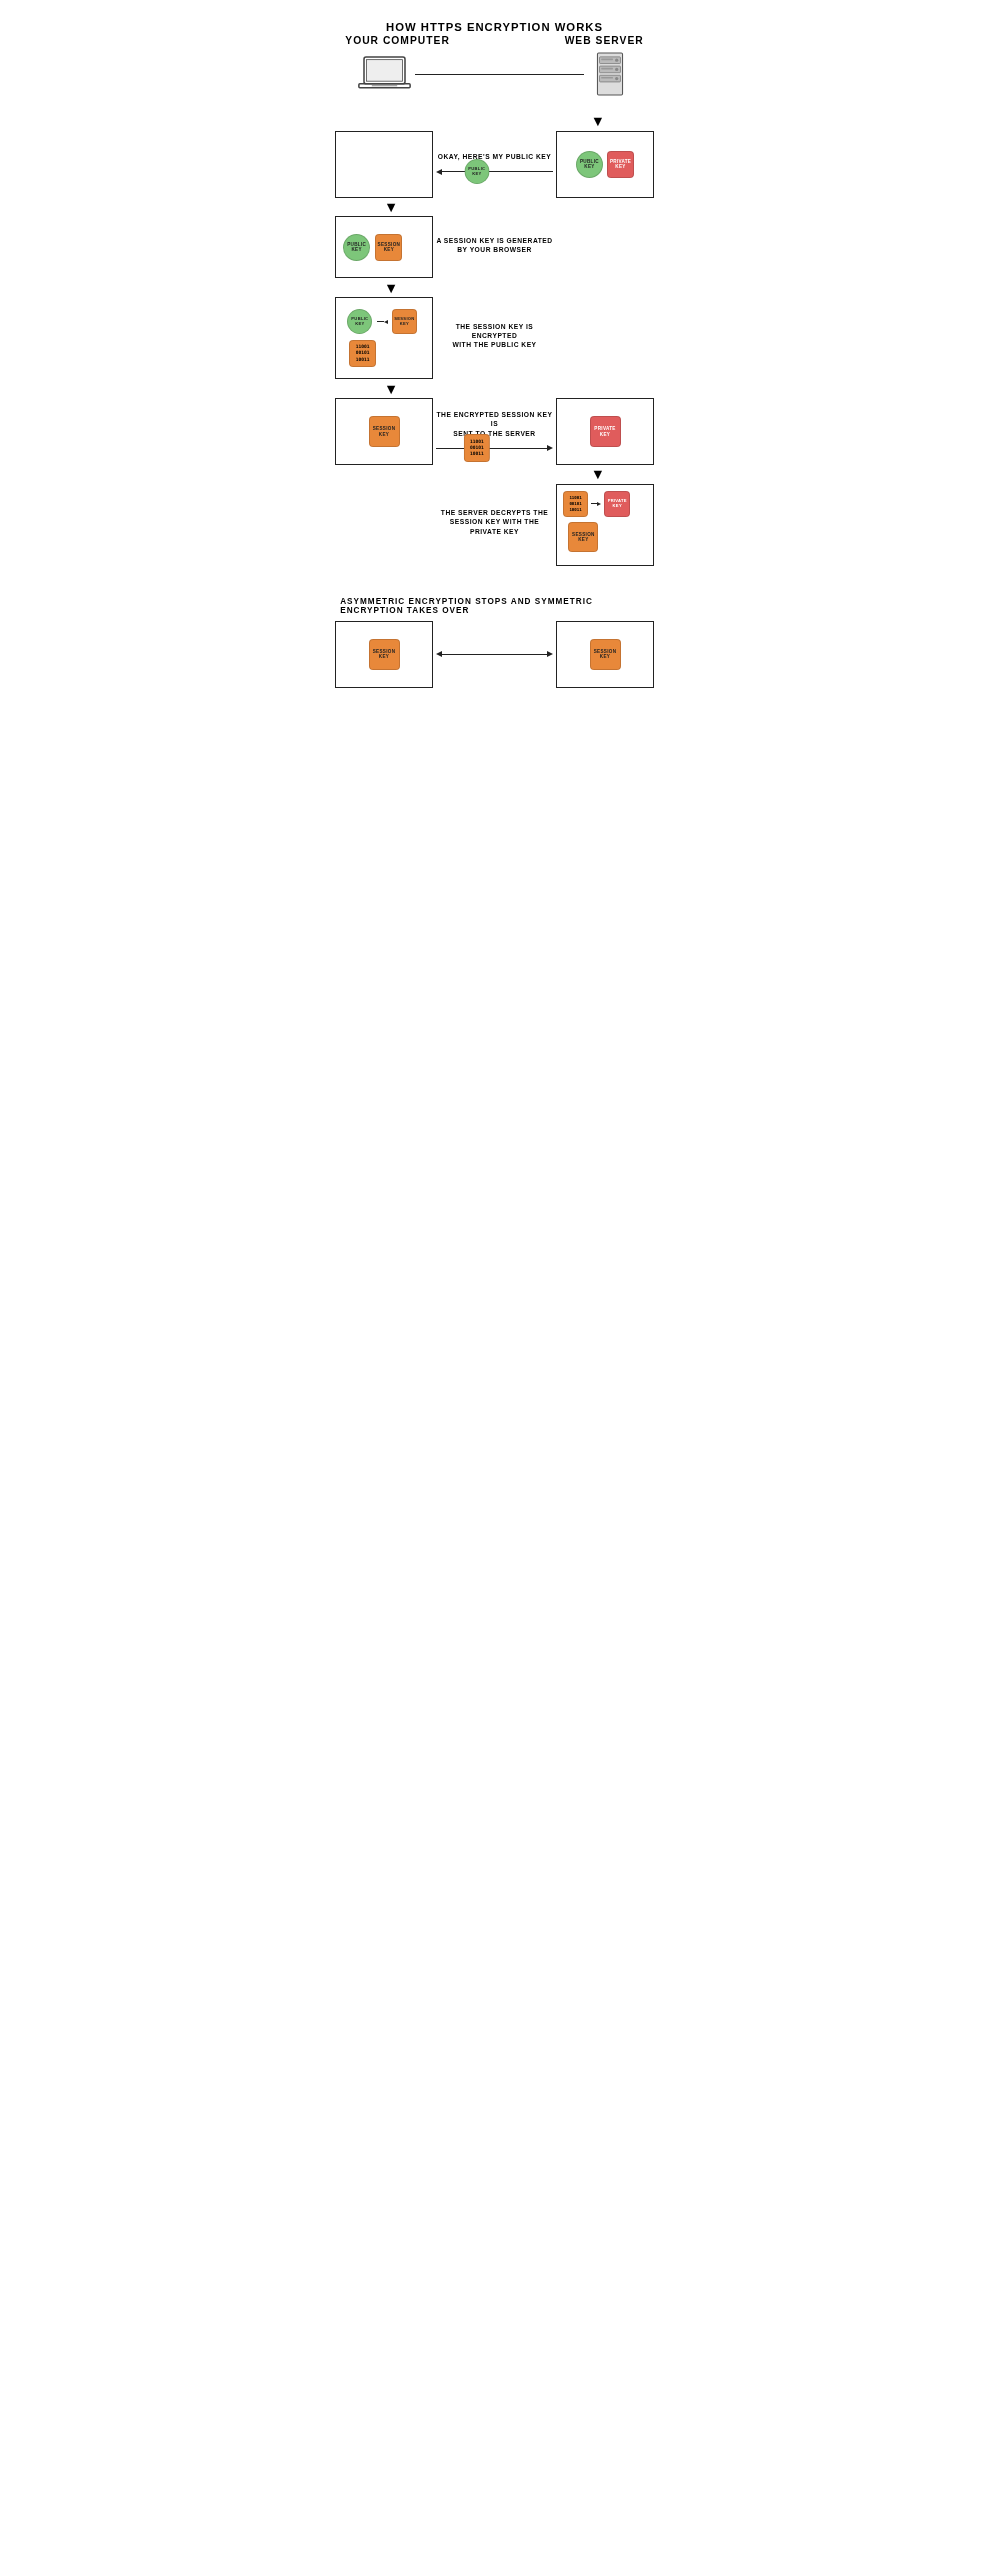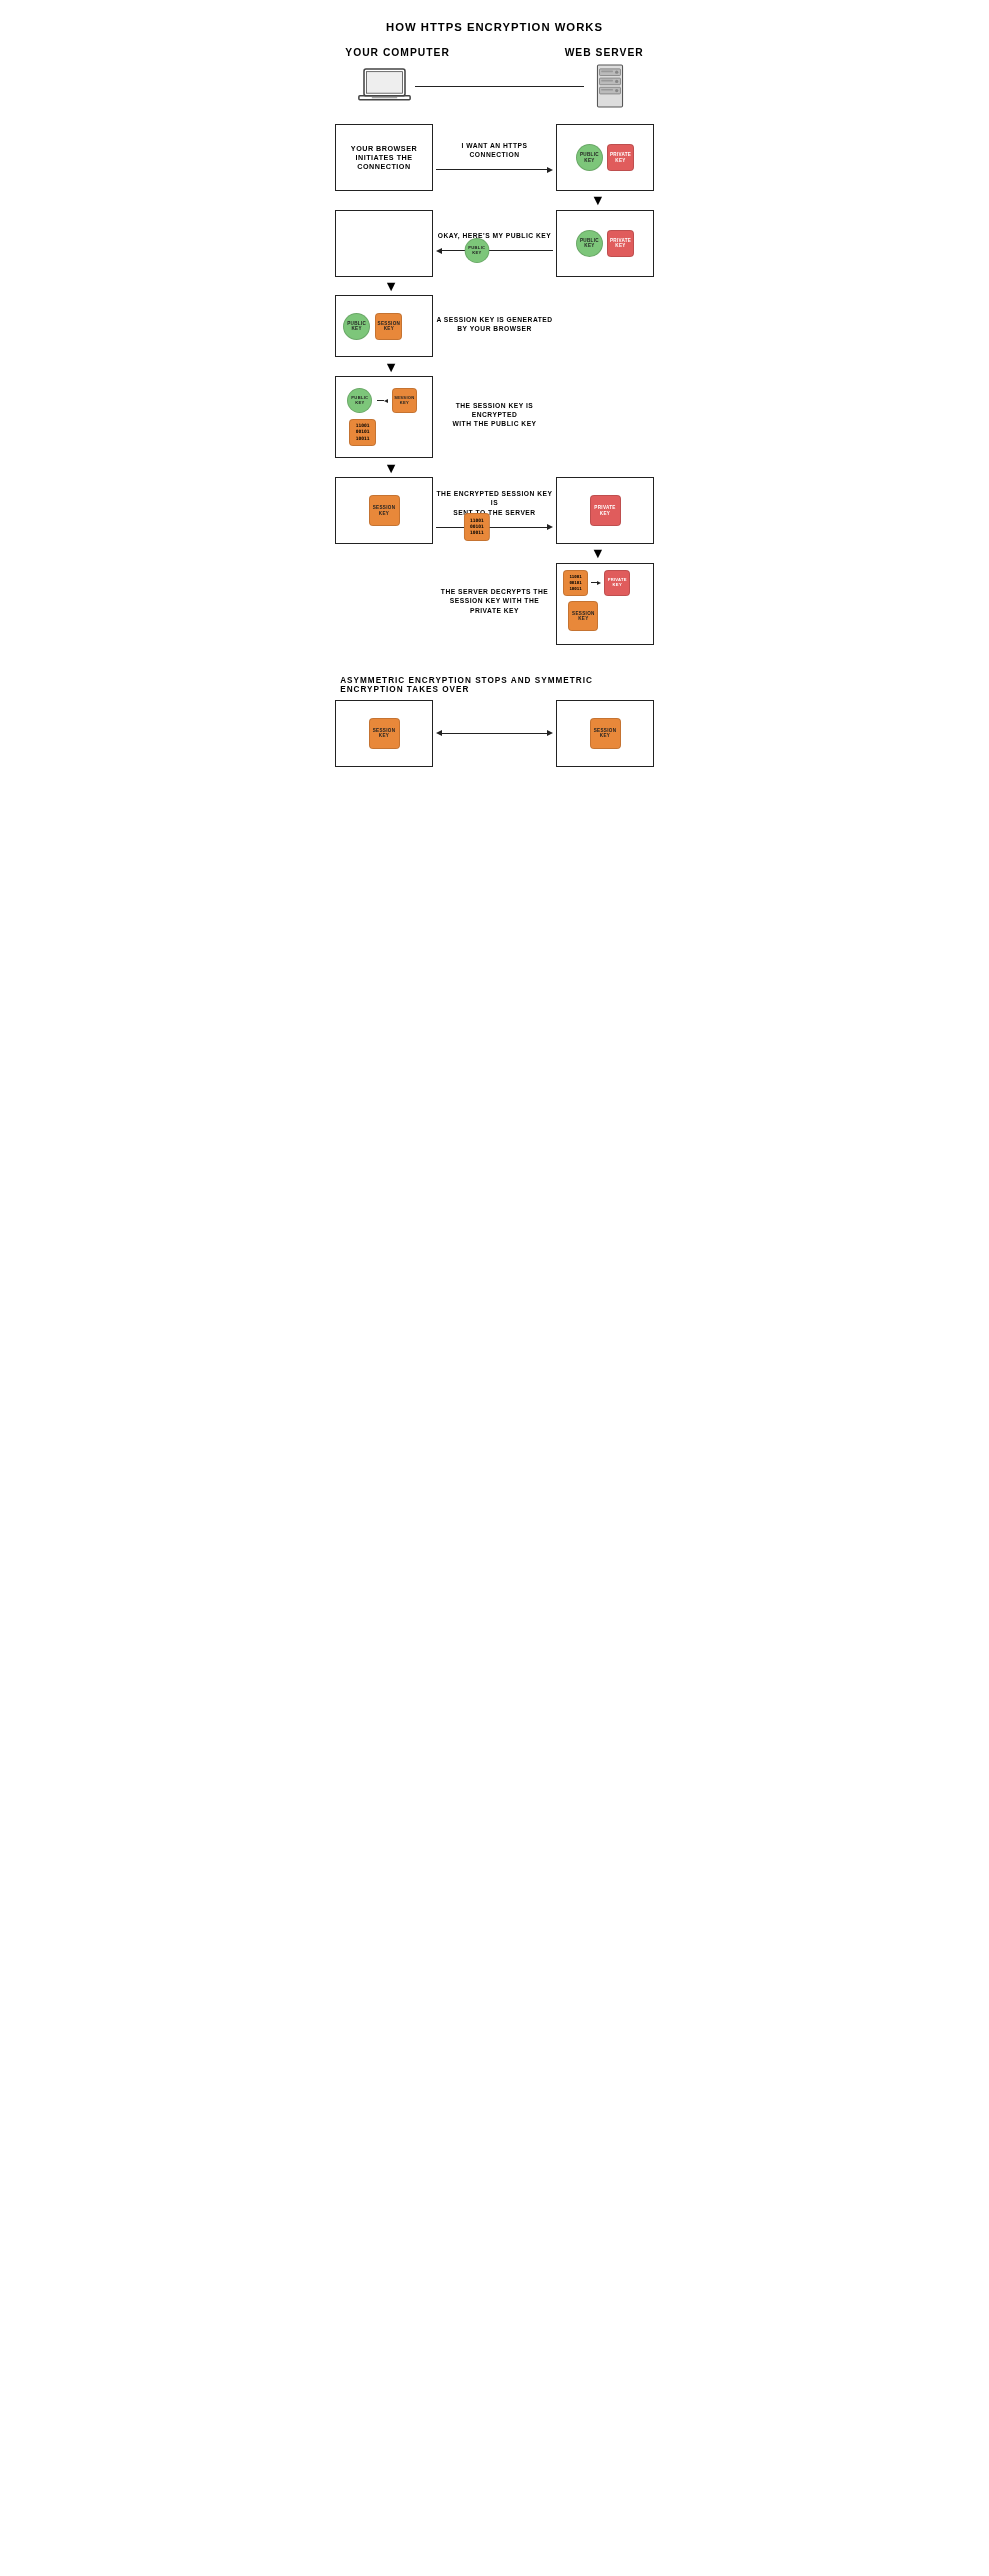--- a/index.html
+++ b/index.html
@@ -14,21 +14,21 @@
       width: 319px;
       display: flex;
       flex-direction: column;
       align-items: center;
     }
     .main-title {
       font-size: 11.3px;
       font-weight: 900;
       letter-spacing: 1px;
       text-align: center;
-      margin-bottom: 14px;
+      margin-bottom: 2px;
       text-transform: uppercase;
     }
     .header-row {
       display: flex;
       width: 100%;
       justify-content: space-between;
       align-items: flex-start;
       margin-bottom: 5.2px;
       padding: 0 10.3px;
     }
@@ -292,38 +292,20 @@
       <rect x="20" y="58" width="50" height="16" rx="2" fill="#bbb" stroke="#666" stroke-width="1.5"></rect>
       <circle cx="61" cy="22" r="4" fill="#888"></circle>
       <circle cx="61" cy="44" r="4" fill="#888"></circle>
       <circle cx="61" cy="66" r="4" fill="#888"></circle>
       <rect x="24" y="18" width="28" height="4" rx="1" fill="#999"></rect>
       <rect x="24" y="40" width="28" height="4" rx="1" fill="#999"></rect>
       <rect x="24" y="62" width="28" height="4" rx="1" fill="#999"></rect>
     </svg>
   </div>
 
-  <div class="step-row" style="margin-bottom:0;">
-    <div class="box left-box" style="min-height:67px;">
-      <div class="browser-label">YOUR BROWSER<br>INITIATES THE<br>CONNECTION</div>
-    </div>
-    <div class="middle-area">
-      <div class="middle-text">I WANT AN HTTPS CONNECTION</div>
-      <div class="arrow-right" style="width:100%;">
-        <div class="line"></div>
-        <div class="head"></div>
-      </div>
-    </div>
-    <div class="box right-box" style="min-height:67px;">
-      <div class="keys-row">
-        <div class="key-circle public-key">PUBLIC<br>KEY</div>
-        <div class="key-rect private-key">PRIVATE<br>KEY</div>
-      </div>
-    </div>
-  </div>
 
   <div style="display:flex;width:100%;justify-content:flex-end;padding-right:49px;margin:2.1px 0;">
     <span style="font-size:14.4px;font-weight:900;line-height:1;">▼</span>
   </div>
 
   <div class="step-row" style="margin-bottom:0;">
     <div class="box left-box" style="min-height:67px;">
     </div>
     <div class="middle-area">
       <div class="middle-text">OKAY, HERE'S MY PUBLIC KEY</div>

